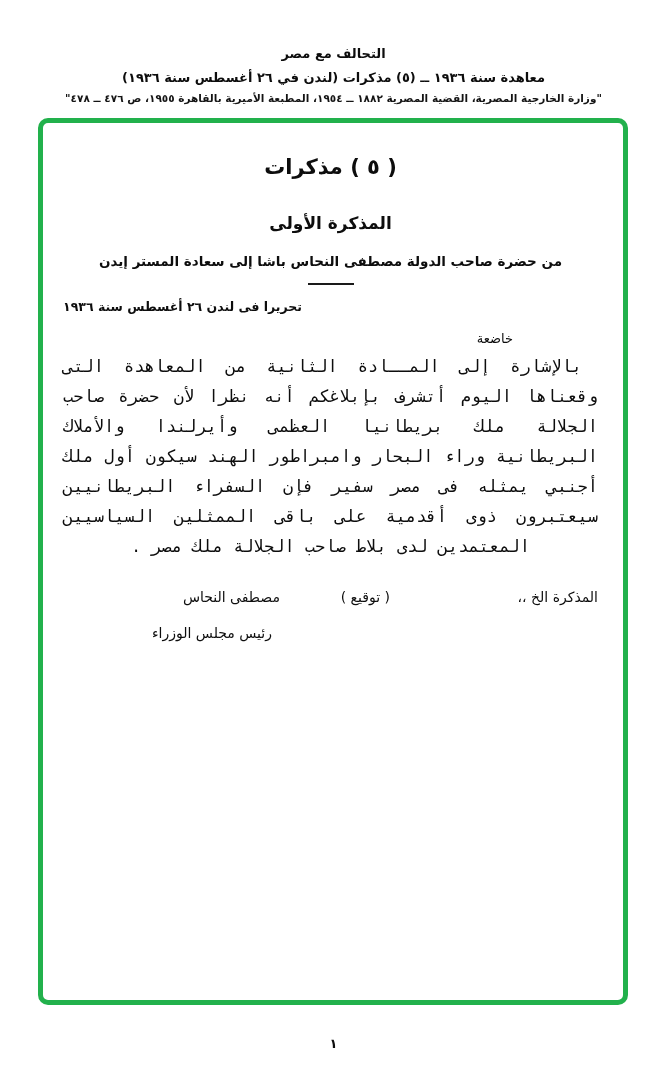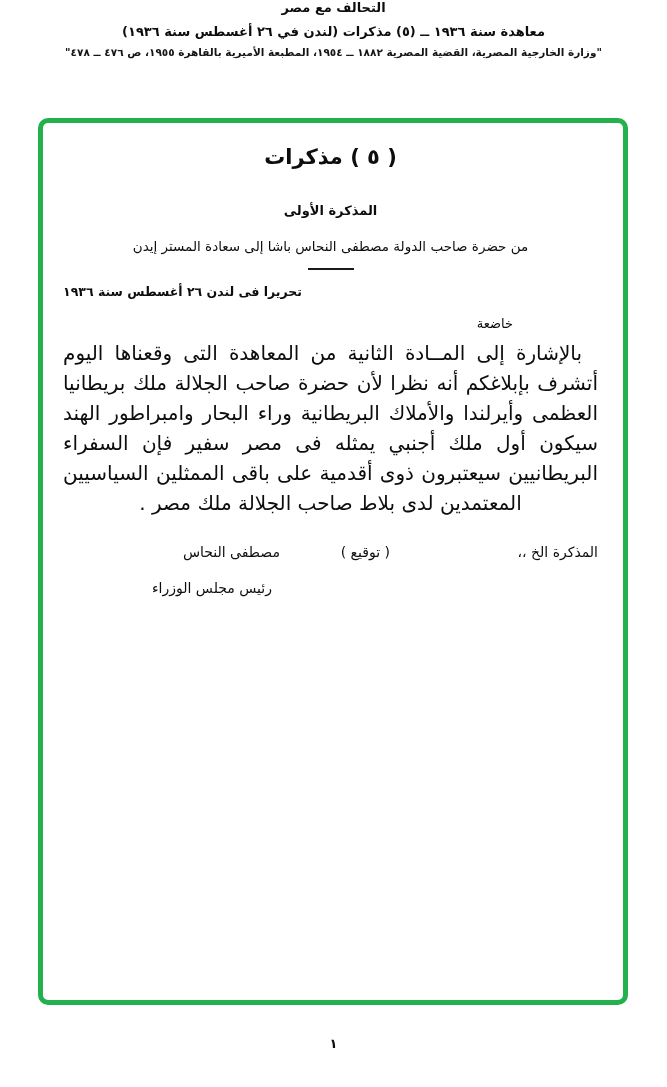--- a/index.html
+++ b/index.html
@@ -13,20 +13,22 @@
     width: 667px;
     height: 1087px;
     background: #ffffff;
     direction: rtl;
     color: #0d0d0d;
     overflow: hidden;
   }
   
   .header {
     text-align: center;
+    padding-top: 22px;
+    margin-top: 24px;
   }
   .header-line1 {
     font-size: 13px;
     font-weight: bold;
     letter-spacing: 0.5px;
   }
   .header-line2 {
     font-size: 13px;
     font-weight: bold;
     margin-top: 9px;
@@ -44,42 +46,44 @@
     top: 118px;
     width: 580px;
     height: 877px;
     border: 5px solid #22b14c;
     border-radius: 10px;
     background: #ffffff;
   }
   .doc {
     padding: 16px 25px 0 20px;
     font-size: 14px;
+    margin-top: 10px;
   }
   .doc-title {
     text-align: center;
     font-size: 21px;
     font-weight: bold;
     margin-top: 6px;
   }
   .doc-subtitle {
     text-align: center;
     font-size: 13px;
     margin-top: 22px;
   }
   .memo-title {
     text-align: center;
-    font-size: 13px;
+    font-size: 17px;
     font-weight: bold;
     margin-top: 34px;
   }
   .memo-fromto {
     text-align: center;
     font-size: 13.5px;
     margin-top: 20px;
+    font-weight: bold;
   }
   .center-rule {
     width: 46px;
     height: 2px;
     background: #1a1a1a;
     margin: 14px auto 0;
   }
   .dateline {
     text-align: left;
     font-size: 12.5px;
@@ -87,26 +91,27 @@
     margin-right: 26px;
     font-weight: bold;
   }
   .salutation {
     text-align: right;
     font-size: 13px;
     margin-top: 17px;
     margin-right: 85px;
   }
   .body-para {
-    font-size: 20px;
+    font-size: 17px;
     line-height: 30px;
     text-align: justify;
     text-align-last: center;
     margin: 7px 0 0 0;
     text-indent: 16px;
+    font-family: Liberation Mono, monospace;
   }
   .body-para.second {
     margin-top: 9px;
     text-indent: 26px;
   }
   
   .sig-block {
     position: relative;
     height: 78px;
     margin-top: 26px;

